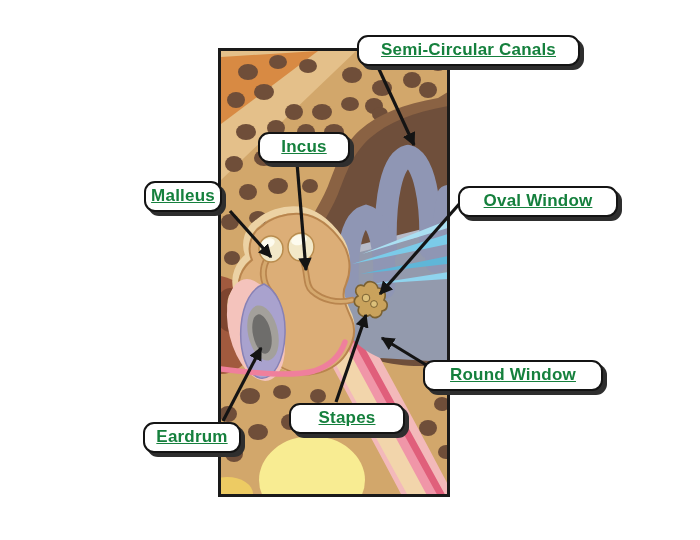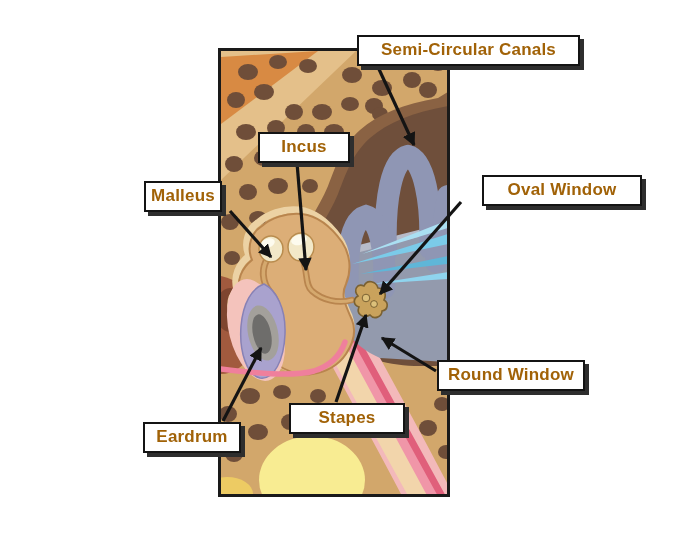--- a/index.html
+++ b/index.html
@@ -1,24 +1,24 @@
 <!DOCTYPE html>
 <html><head>
 <meta charset="utf-8">
 <style>
   html,body{margin:0;padding:0;background:#ffffff;}
   #canvas{position:relative;width:700px;height:540px;background:#ffffff;overflow:hidden;
           font-family:"Liberation Sans",sans-serif;}
   #artwork{position:absolute;left:0;top:0;}
   .label{
     position:absolute;box-sizing:border-box;height:31px;
-    background:#ffffff;border:2.5px solid #141414;border-radius:0;
+    background:#ffffff;border:2.5px solid #141414;border-radius:11px;
     box-shadow:4px 4px 0 #2e2e2e;
     font:700 17px/26px "Liberation Sans",sans-serif;
-    color:#a16207;text-align:center;letter-spacing:.2px;white-space:nowrap;
+    color:#15803d;text-align:center;letter-spacing:.2px;white-space:nowrap;text-decoration:underline;
   }
 </style>
 </head>
 <body>
 
 <div id="canvas">
 
   <svg id="artwork" width="700" height="540" viewBox="0 0 700 540">
     <defs>
       <clipPath id="panelClip">
@@ -159,17 +159,17 @@
       <path d="M461,202 L380,294" marker-end="url(#ah)"></path>
       <path d="M436,371 L382,338" marker-end="url(#ah)"></path>
       <path d="M336,402 L366,315" marker-end="url(#ah)"></path>
       <path d="M223,421 L261,348" marker-end="url(#ah)"></path>
     </g>
   </svg>
 
   <div class="label" style="left:357px;top:35px;width:223px;">Semi-Circular Canals</div>
   <div class="label" style="left:258px;top:132px;width:92px;">Incus</div>
   <div class="label" style="left:144px;top:181px;width:78px;">Malleus</div>
-  <div class="label" style="left:458px;top:175px;width:160px;margin-left:24px;">Oval Window</div>
-  <div class="label" style="left:437px;top:360px;width:148px;">Round Window</div>
+  <div class="label" style="left:458px;top:186px;width:160px;">Oval Window</div>
+  <div class="label" style="left:423px;top:360px;width:180px;">Round Window</div>
   <div class="label" style="left:289px;top:403px;width:116px;">Stapes</div>
   <div class="label" style="left:143px;top:422px;width:98px;">Eardrum</div>
 </div>
 
 </body></html>

